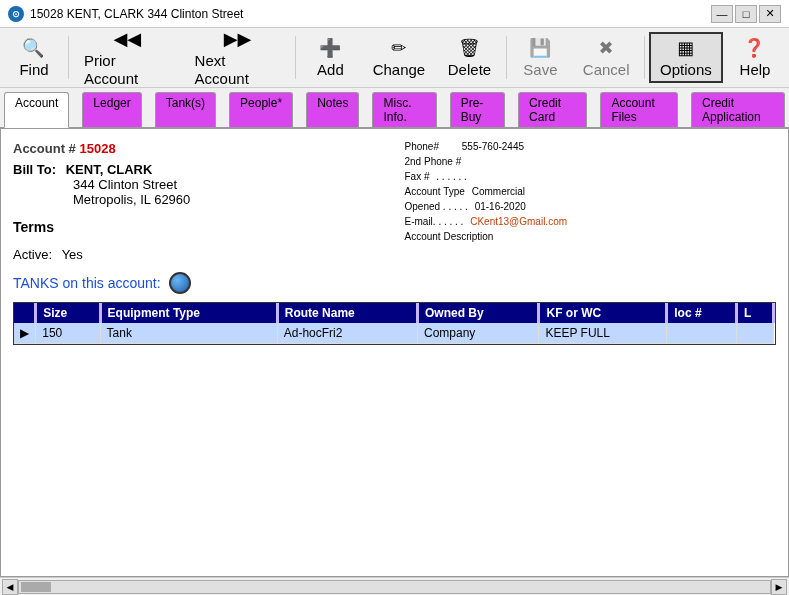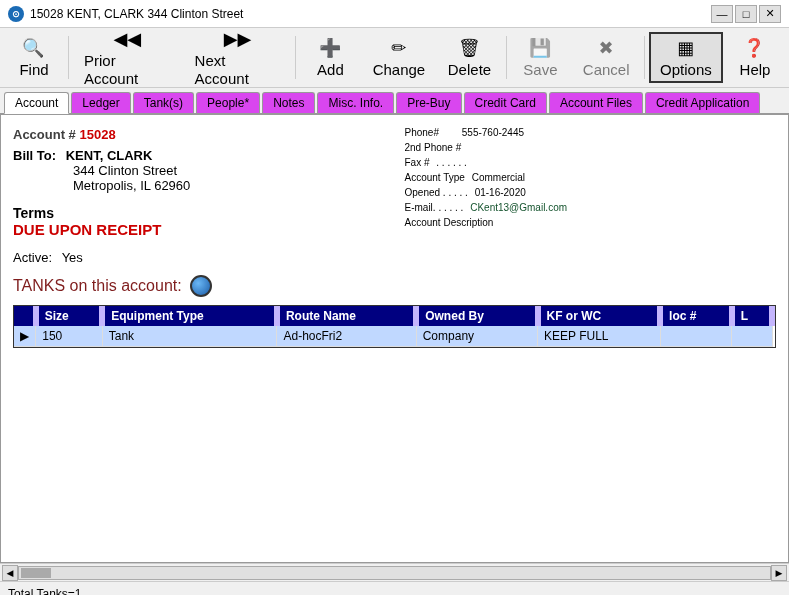--- a/index.html
+++ b/index.html
@@ -106,21 +106,21 @@
       margin: 4px 2px;
     }
 
     
     .tabs {
       display: flex;
       background: #f0f0f0;
       border-bottom: 1px solid #999;
       padding: 0 4px;
       padding-top: 4px;
-      gap: 2px;
+      gap: 13px;
     }
     .tab {
       padding: 3px 10px;
       border: 1px solid #999;
       border-bottom: none;
       background: #d946ef;
       cursor: pointer;
       font-size: 12px;
       border-radius: 3px 3px 0 0;
     }
@@ -192,22 +192,22 @@
     .active-section {
       margin-top: 12px;
       font-size: 13px;
     }
 
     .tanks-section {
       margin-top: 10px;
       display: flex;
       align-items: center;
       gap: 8px;
-      color: #7f1d1d;
-      font-size: 16px;
+      color: #1d4ed8;
+      font-size: 14px;
     }
     .globe-icon {
       width: 22px;
       height: 22px;
       border-radius: 50%;
       background: radial-gradient(circle at 35% 35%, #6ab7f5, #1a5ca8);
       border: 2px solid #333;
       display: inline-block;
     }
 
@@ -228,21 +228,21 @@
       border-collapse: collapse;
       font-size: 12px;
     }
     .tank-table thead tr {
       background: #000080;
       color: white;
     }
     .tank-table th {
       padding: 3px 6px;
       text-align: left;
-      border-right: 6px solid #c4b5fd;
+      border-right: 3px solid #c4b5fd;
       white-space: nowrap;
     }
     .tank-table td {
       padding: 3px 6px;
       border-right: 1px solid #ddd;
       border-bottom: 1px solid #ddd;
       white-space: nowrap;
     }
     .tank-table tbody tr.selected { background: #c0d8ff; }
 
@@ -382,21 +382,20 @@
         <div>
           <span class="bill-to-label">Bill To:</span>
           <span class="bill-to-name">KENT, CLARK</span>
         </div>
         <div class="bill-to-addr">344 Clinton Street</div>
         <div class="bill-to-addr">Metropolis, IL 62960</div>
       </div>
 
       <div class="terms-section">
         <div class="terms-label">Terms</div>
-        <div class="terms-value">DUE UPON RECEIPT</div>
       </div>
 
       <div class="active-section">
         <span>Active:</span>
         <span style="margin-left:6px">Yes</span>
       </div>
 
       <div class="tanks-section">
         <span>TANKS on this account:</span>
         <div class="globe-icon"></div>
@@ -418,21 +417,21 @@
       <div class="info-row">
         <span>Account Type</span>
         <span style="margin-left:4px">Commercial</span>
       </div>
       <div class="info-row">
         <span>Opened . . . . .</span>
         <span style="margin-left:4px">01-16-2020</span>
       </div>
       <div class="info-row">
         <span>E-mail. . . . . .</span>
-        <span style="margin-left:4px;color:#14532d">CKent13@Gmail.com</span>
+        <span style="margin-left:4px;color:#c2410c">CKent13@Gmail.com</span>
       </div>
       <div class="info-row">
         <span>Account Description</span>
       </div>
     </div>
   </div>
 
   <div class="tank-table-container">
     <table class="tank-table">
       <thead>

